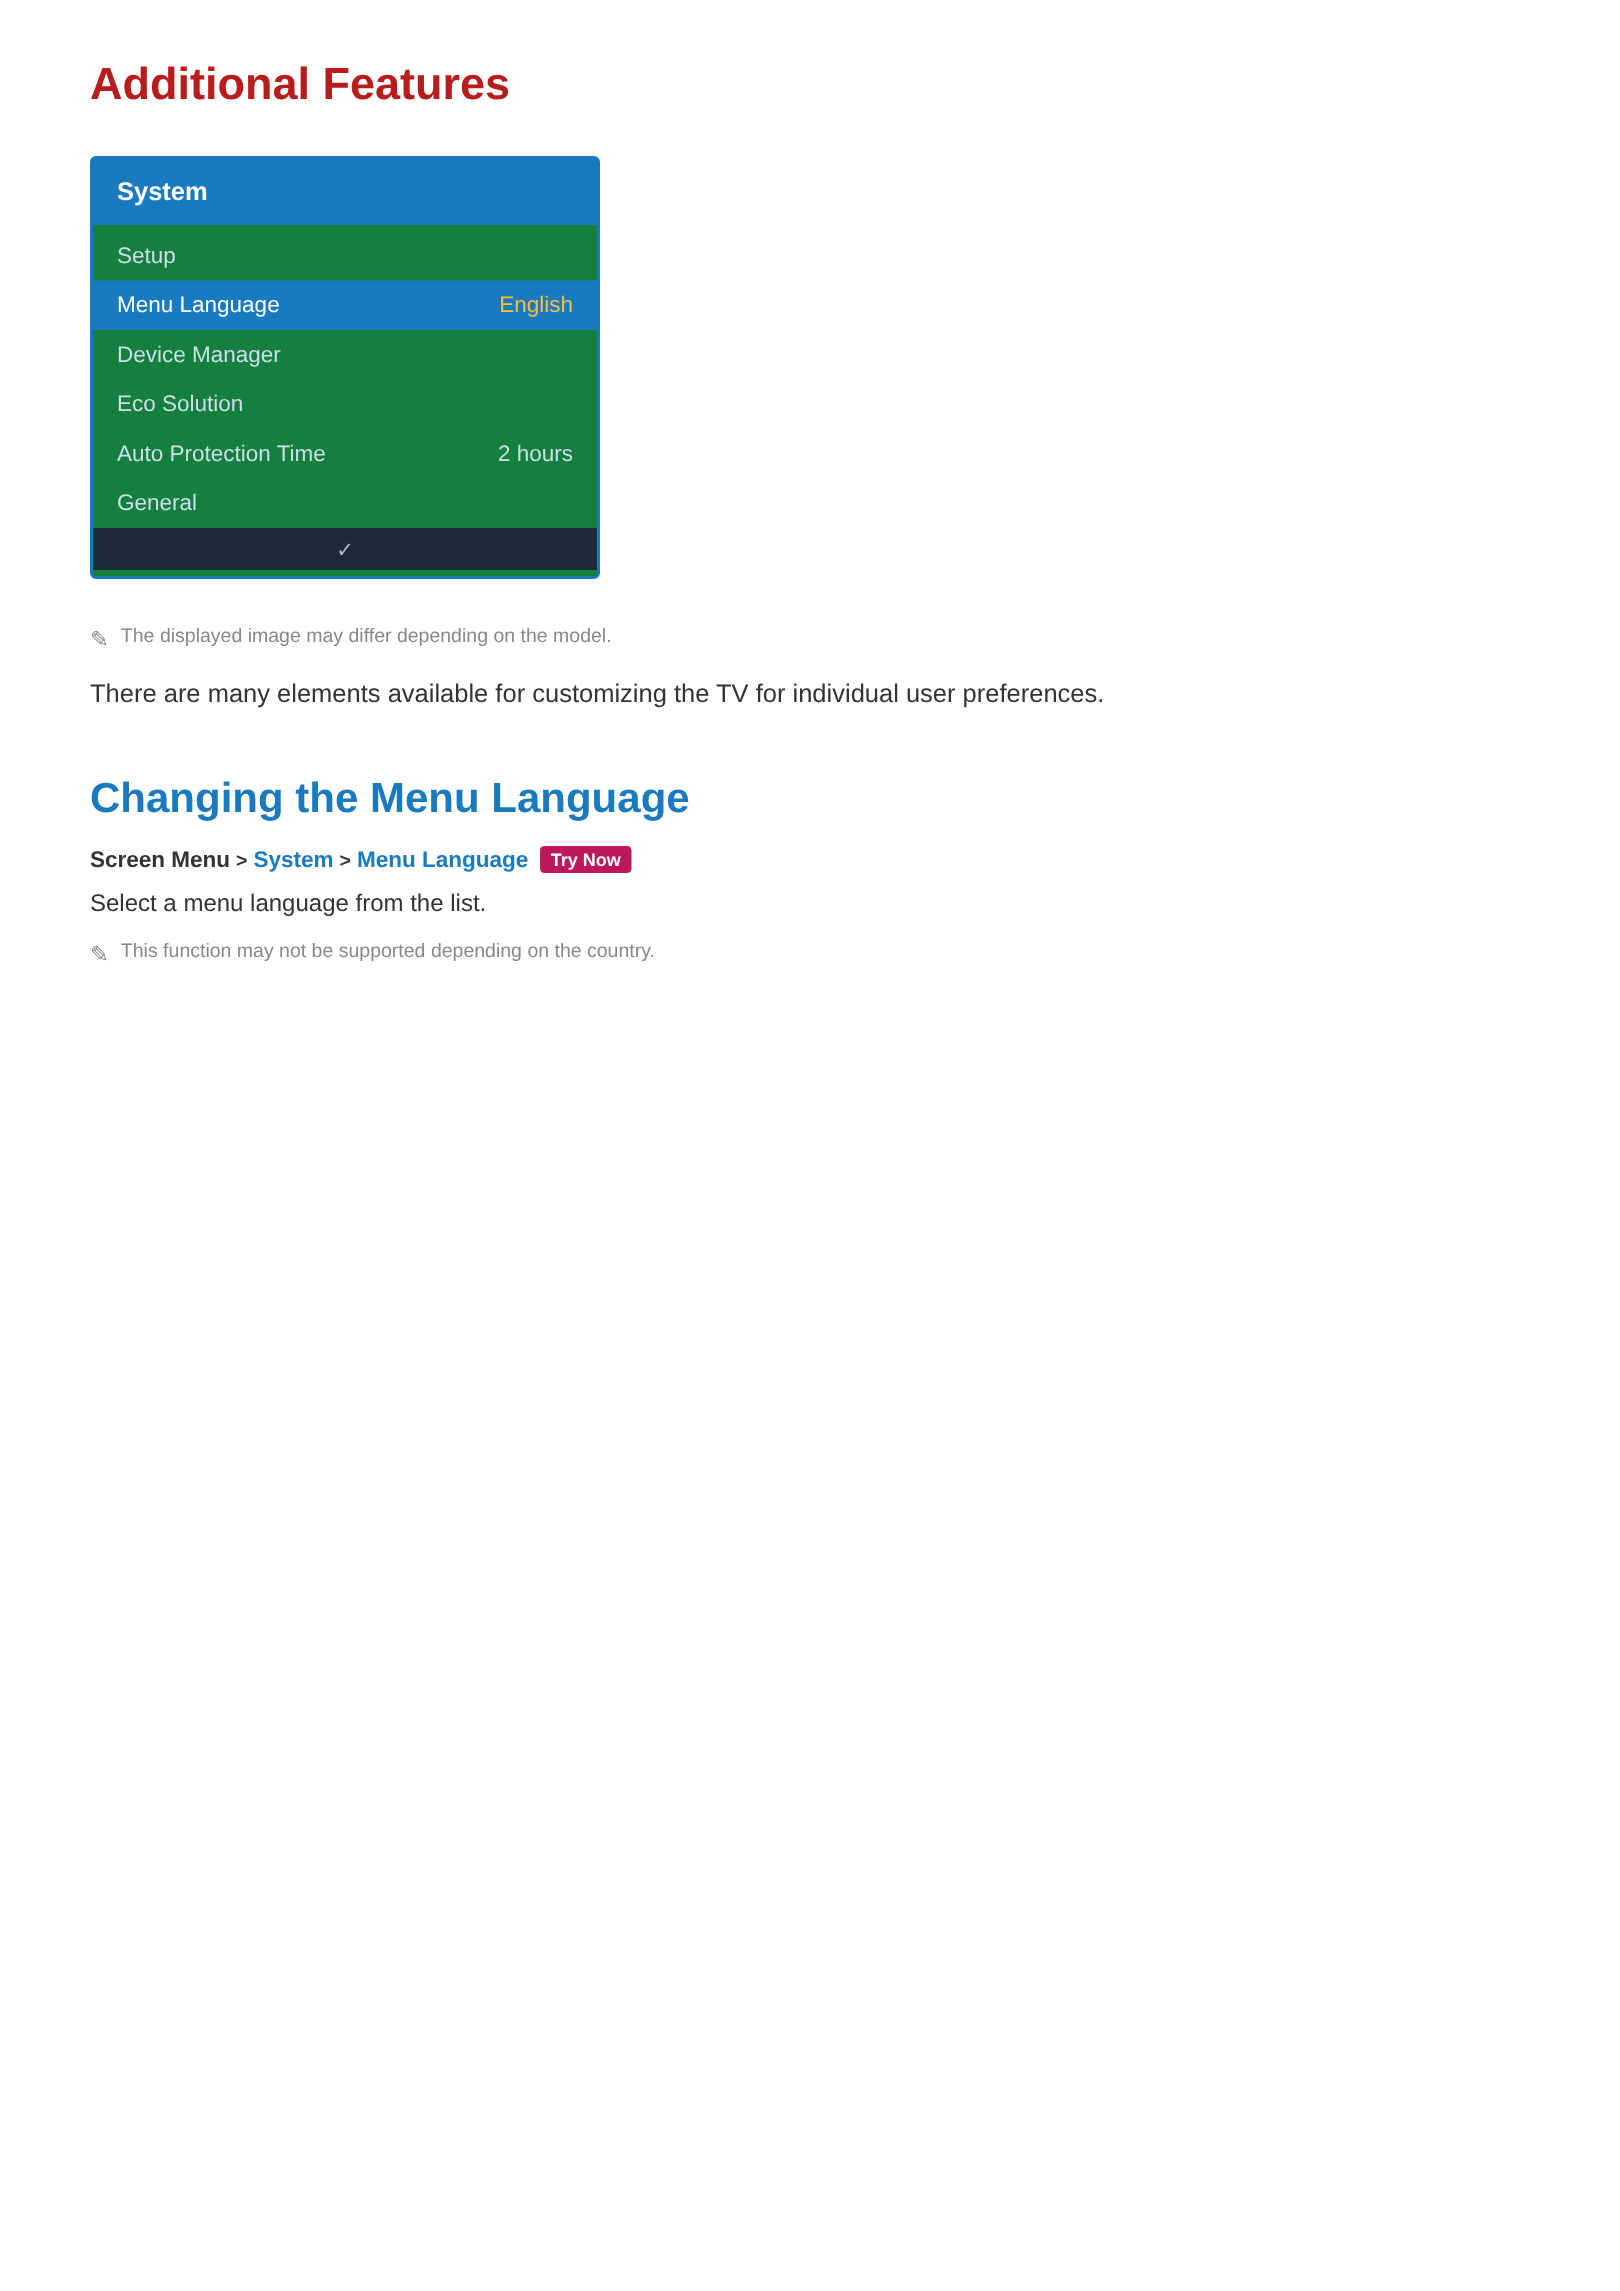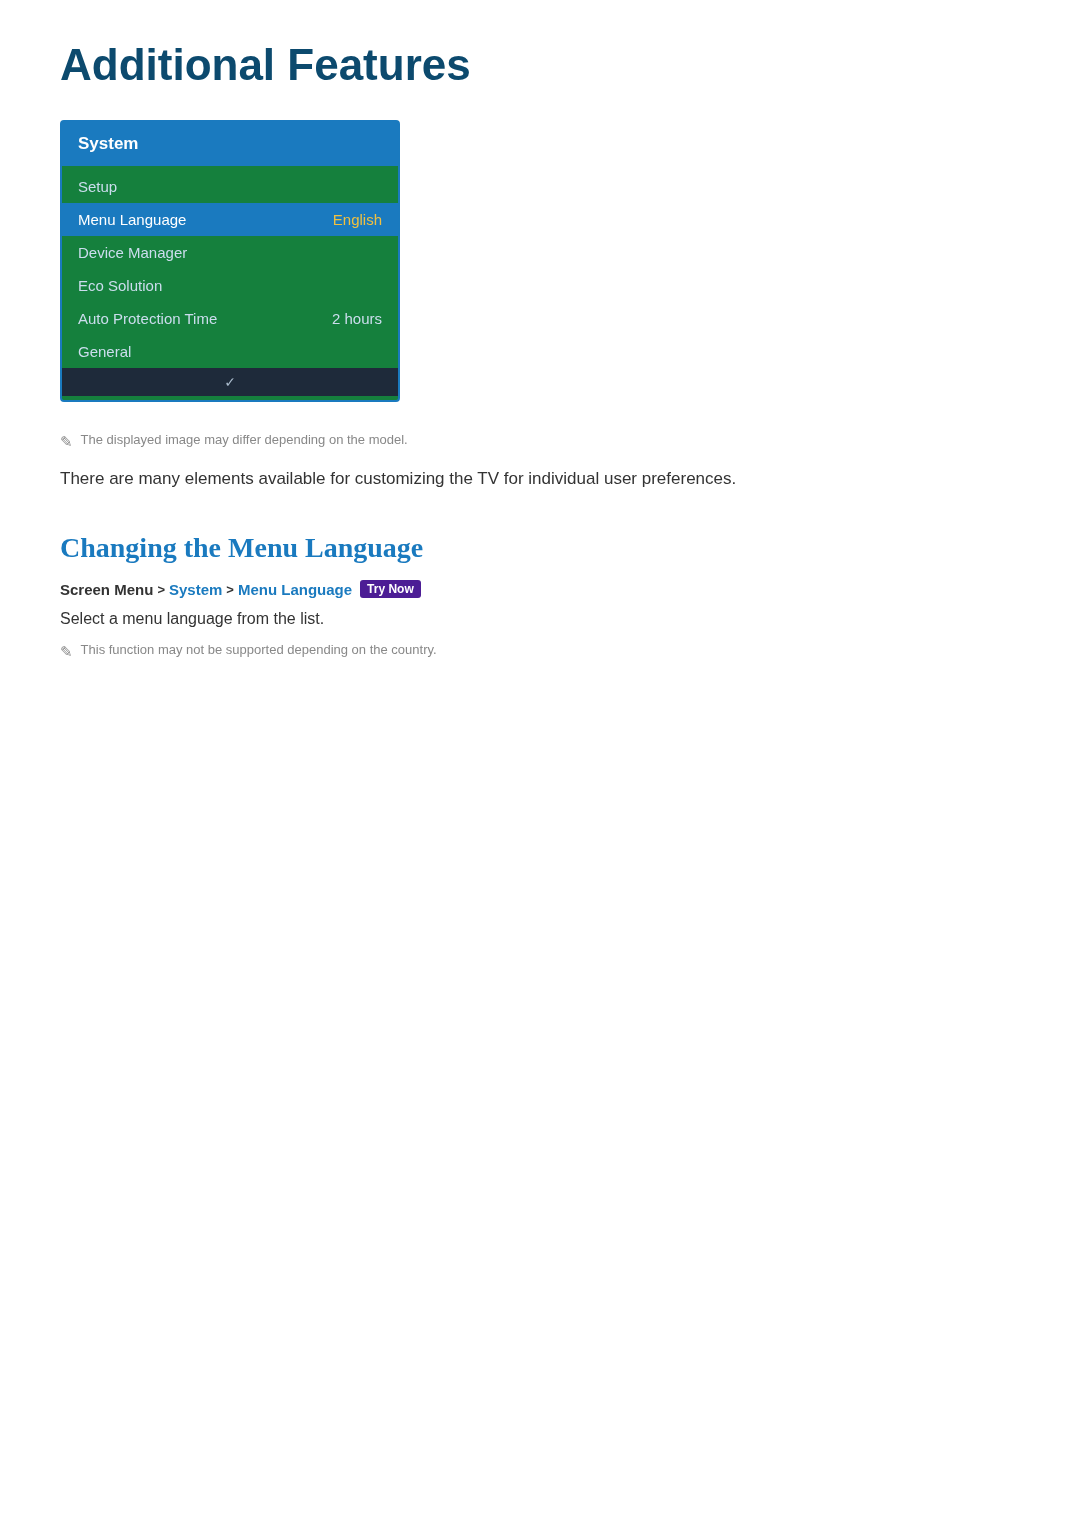--- a/index.html
+++ b/index.html
@@ -8,23 +8,23 @@
       background: #ffffff;
       font-family: Arial, sans-serif;
       font-size: 16px;
       color: #333;
       width: 1080px;
       min-height: 1527px;
       padding: 40px 60px;
     }
 
     .page-title {
-      font-size: 44px;
-      font-weight: bold;
-      color: #0c4a6e;
+      font-size: 30px;
+      font-weight: bold;
+      color: #b91c1c;
       margin-bottom: 30px;
     }
 
     
     .tv-menu-box {
       border: 2px solid #1a7abf;
       width: 340px;
       background: #1a7abf;
       border-radius: 4px;
       overflow: hidden;
@@ -100,21 +100,20 @@
       margin-bottom: 40px;
       line-height: 1.6;
     }
 
     
     .section-title {
       font-size: 28px;
       font-weight: bold;
       color: #1a7abf;
       margin-bottom: 16px;
-      font-family: Liberation Serif, serif;
     }
 
     
     .breadcrumb {
       font-size: 15px;
       font-weight: bold;
       color: #333;
       margin-bottom: 12px;
       display: flex;
       align-items: center;
@@ -126,21 +125,21 @@
       color: #333;
       font-size: 13px;
     }
 
     .breadcrumb-link {
       color: #1a7abf;
     }
 
     .try-now-badge {
       display: inline-block;
-      background: #4c1d95;
+      background: #be185d;
       color: #ffffff;
       font-size: 12px;
       font-weight: bold;
       border-radius: 3px;
       padding: 2px 7px;
       margin-left: 4px;
     }
 
     .sub-text {
       font-size: 16px;

